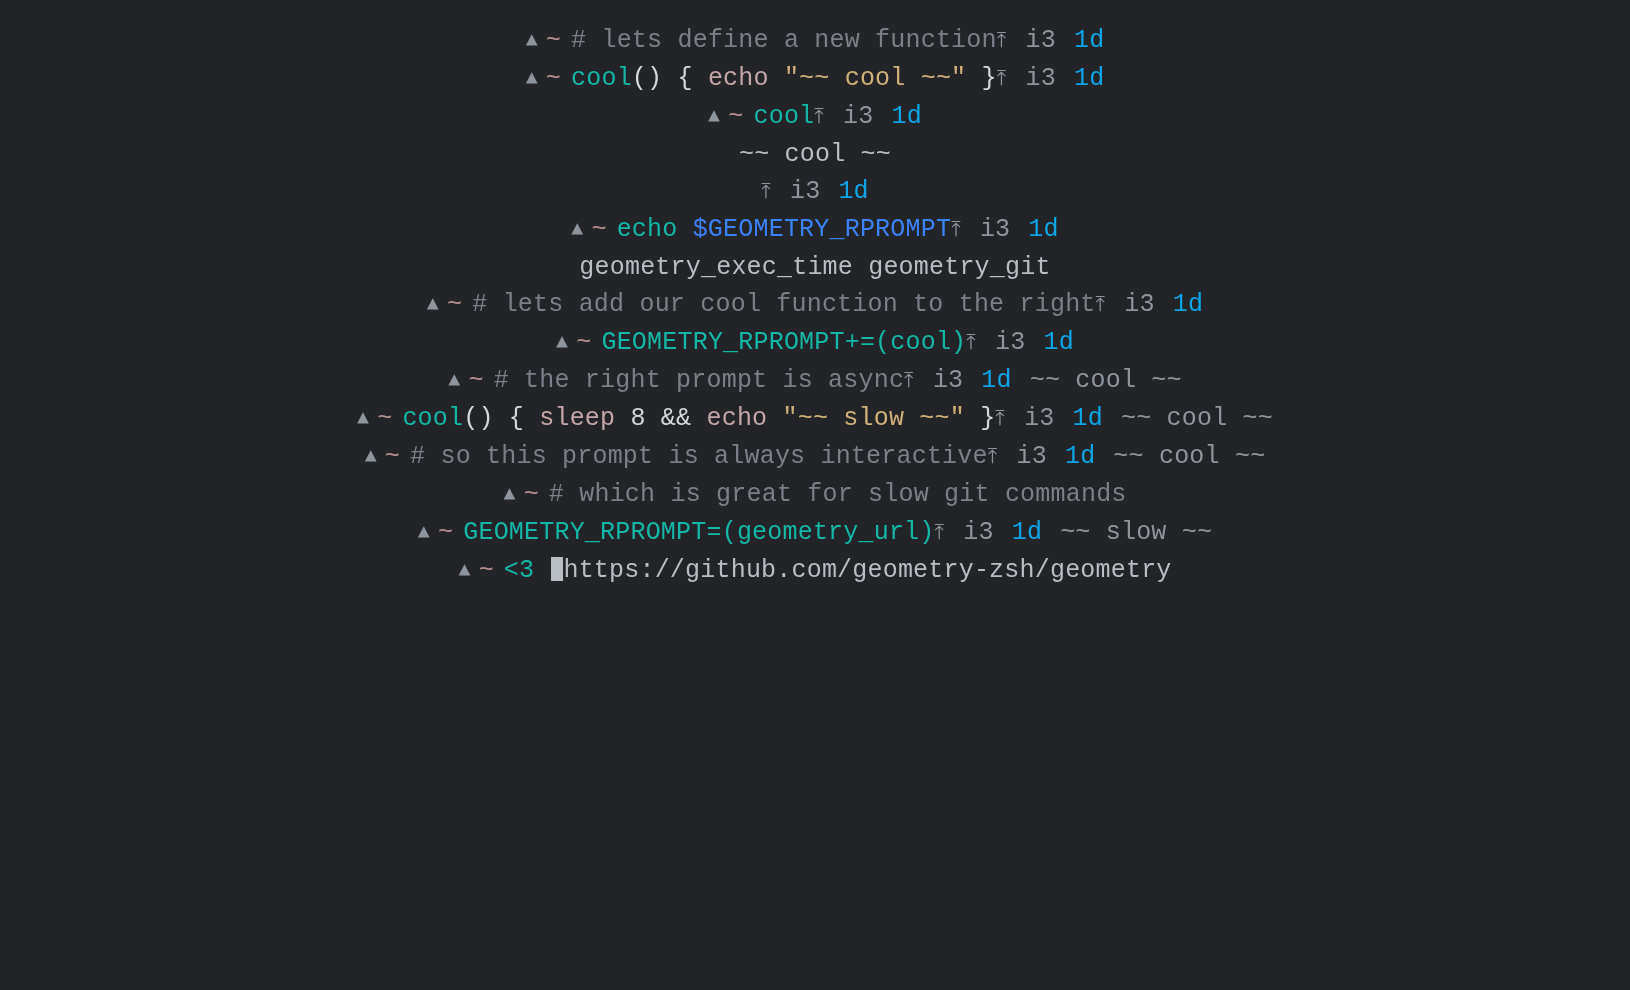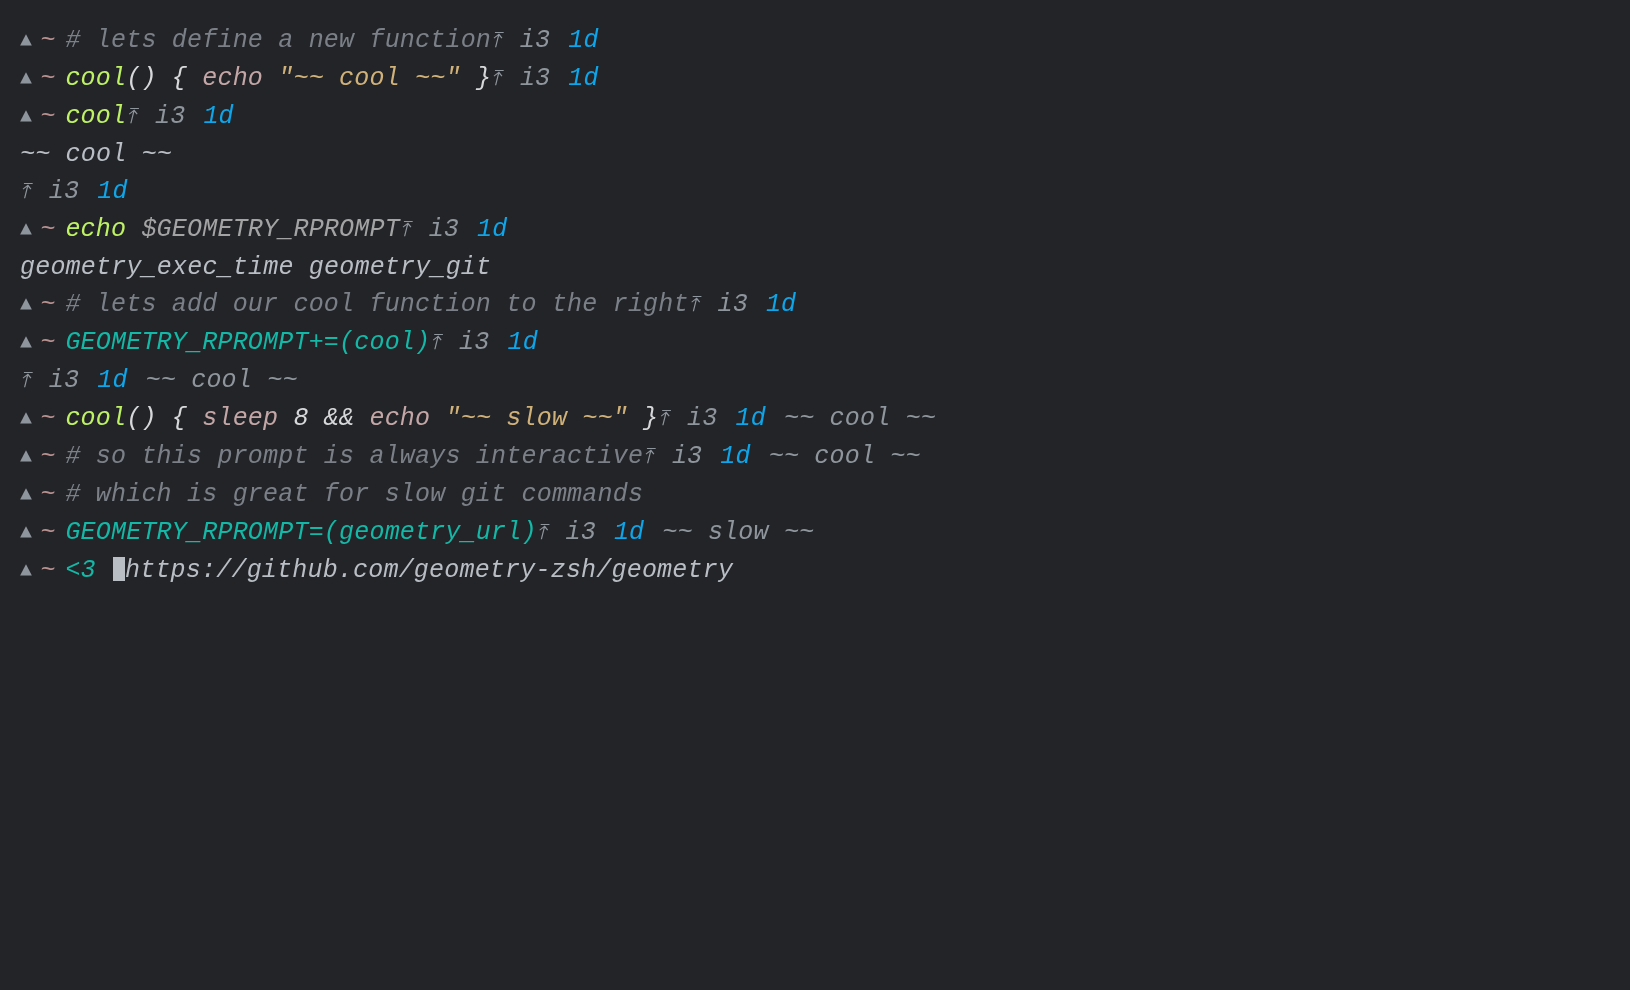--- a/index.html
+++ b/index.html
@@ -10,32 +10,32 @@
     font-size:25px;
     line-height:37px;
     letter-spacing:0.2px;
     padding:22px 20px;
     box-sizing:border-box;
     width:1630px;
     height:990px;
     white-space:nowrap;
     overflow:hidden;
   }
-  .line{display:flex;justify-content:flex-start;align-items:baseline;font-style:italic;}
+  .line{display:flex;justify-content:center;align-items:baseline;}
   .left{display:inline-block;}
   .right{display:inline-block;text-align:right;}
   .prompt-tri{color:#8e959c;margin-right:8px;display:inline-block;font-size:0.8em;position:relative;top:-1px;}
   .prompt-tilde{color:#b78f8f;margin-right:10px;}
   .comment{color:#7b8088;}
-  .cmd{color:#bef264;}
+  .cmd{color:#14b8a6;}
   .kw{color:#c4a6a6;}
   .num{color:#d6d8da;}
   .sym{color:#d6d8da;}
   .dstr{color:#d0b179;}
-  .var{color:#a3a3a3;}
+  .var{color:#3b82f6;}
   .plain{color:#14b8a6;}
   .out{color:#b9bec5;}
   .r-tri{color:#8e959c;margin-right:4px;font-size:0.85em;}
   .r-branch{color:#8e959c;margin-right:18px;}
   .r-time{color:#0ea5e9;}
   .r-cool{color:#8e959c;margin-left:18px;}
   .cursor{display:inline-block;width:12px;height:24px;background:#b9bec5;position:relative;top:4px;margin-left:2px;}
 </style>
 </head>
 <body>
@@ -70,20 +70,21 @@
     </div>
     <div class="line">
       <span class="left"><span class="prompt-tri">▲</span><span class="prompt-tilde">~</span><span class="comment"># lets add our cool function to the right</span></span>
       <span class="right"><span class="r-tri">⤒</span><span class="r-branch"> i3</span><span class="r-time">1d</span></span>
     </div>
     <div class="line">
       <span class="left"><span class="prompt-tri">▲</span><span class="prompt-tilde">~</span><span class="plain">GEOMETRY_RPROMPT+=(cool)</span></span>
       <span class="right"><span class="r-tri">⤒</span><span class="r-branch"> i3</span><span class="r-time">1d</span></span>
     </div>
     <div class="line">
+      <span class="left"><span class="prompt-tri">▲</span><span class="prompt-tilde">~</span><span class="comment"># the right prompt is async</span></span>
       <span class="right"><span class="r-tri">⤒</span><span class="r-branch"> i3</span><span class="r-time">1d</span><span class="r-cool">~~ cool ~~</span></span>
     </div>
     <div class="line">
       <span class="left"><span class="prompt-tri">▲</span><span class="prompt-tilde">~</span><span class="cmd">cool</span><span class="sym">() { </span><span class="kw">sleep</span><span class="sym"> </span><span class="num">8</span><span class="sym"> &amp;&amp; </span><span class="kw">echo</span><span class="sym"> </span><span class="dstr">"~~ slow ~~"</span><span class="sym"> }</span></span>
       <span class="right"><span class="r-tri">⤒</span><span class="r-branch"> i3</span><span class="r-time">1d</span><span class="r-cool">~~ cool ~~</span></span>
     </div>
     <div class="line">
       <span class="left"><span class="prompt-tri">▲</span><span class="prompt-tilde">~</span><span class="comment"># so this prompt is always interactive</span></span>
       <span class="right"><span class="r-tri">⤒</span><span class="r-branch"> i3</span><span class="r-time">1d</span><span class="r-cool">~~ cool ~~</span></span>
     </div>

